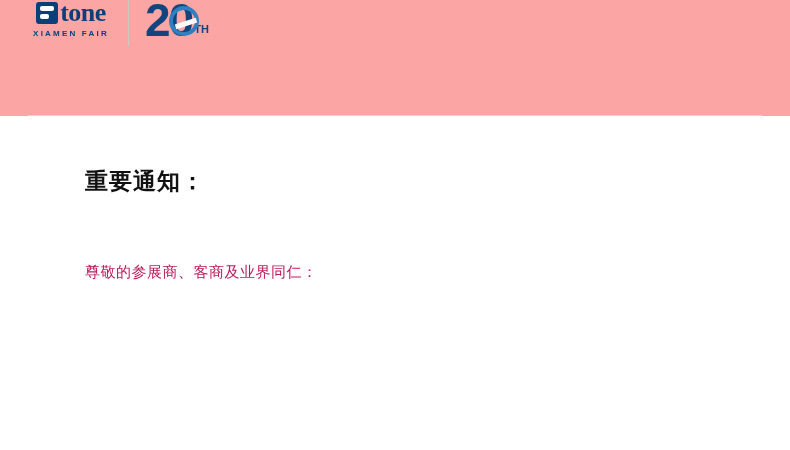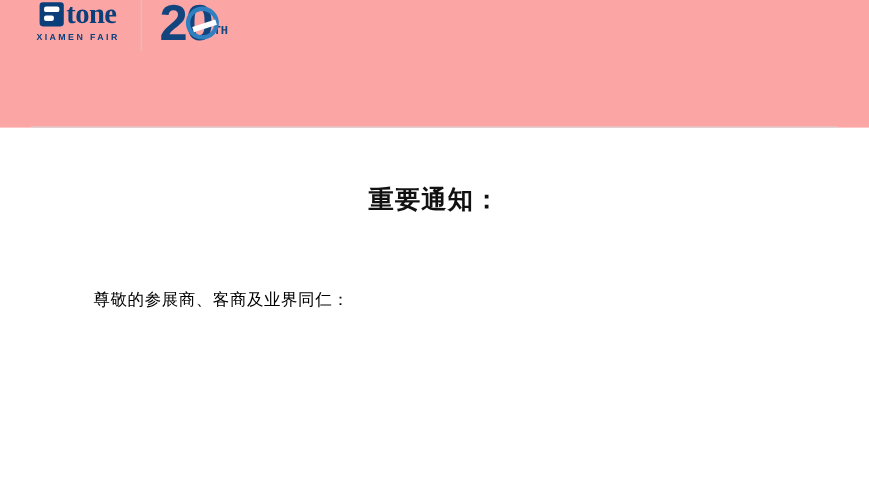--- a/index.html
+++ b/index.html
@@ -137,21 +137,21 @@
     content: "";
     position: absolute;
     left: 2px;
     top: 11px;
     width: 22px;
     height: 5px;
     background: #ffffff;
     transform: rotate(-18deg);
   }
   .anniv-th {
-    font-family: Liberation Mono, monospace;
+    font-family: Liberation Sans, sans-serif;
     font-size: 11px;
     font-weight: bold;
     color: #12447e;
     margin-left: 2px;
     margin-bottom: 6px;
   }
 
   .header-title {
     font-family: "Liberation Serif", serif;
     font-size: 33px;
@@ -160,39 +160,38 @@
     letter-spacing: 1px;
     white-space: nowrap;
   }
 
   
   .content {
     padding: 0 85px;
     box-sizing: border-box;
   }
   .notice-title {
-    text-align: center;
     font-size: 23px;
     font-weight: bold;
     color: #111111;
     margin-top: 50px;
     letter-spacing: 1px;
   }
   .notice-subtitle {
     text-align: center;
     font-size: 21px;
     font-weight: bold;
     color: #111111;
     margin-top: 24px;
     letter-spacing: 0.5px;
   }
   .salutation {
     margin-top: 66px;
     font-size: 15px;
-    color: #000000;
+    color: #be185d;
     letter-spacing: 0.5px;
   }
   .para {
     margin-top: 20px;
     font-size: 15px;
     line-height: 32px;
     color: #1b1b1b;
     text-align: justify;
     text-indent: 30px;
     letter-spacing: 0.4px;

